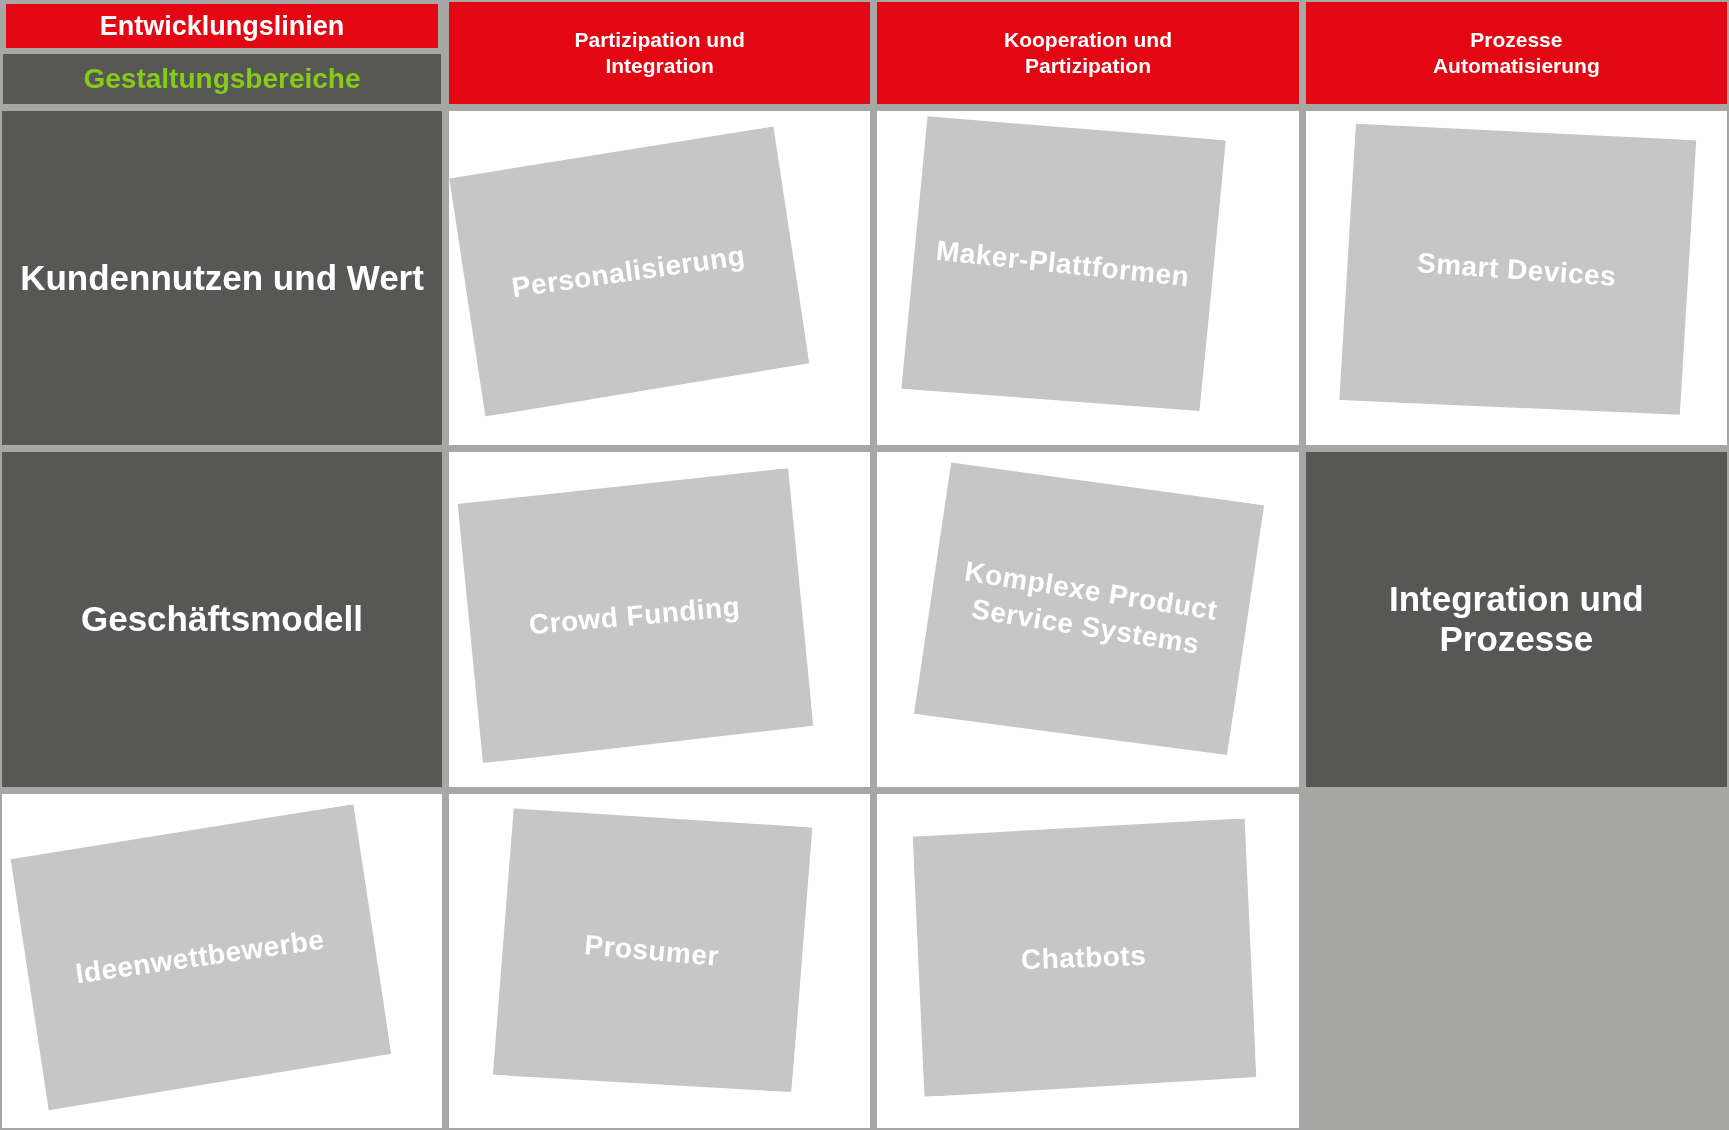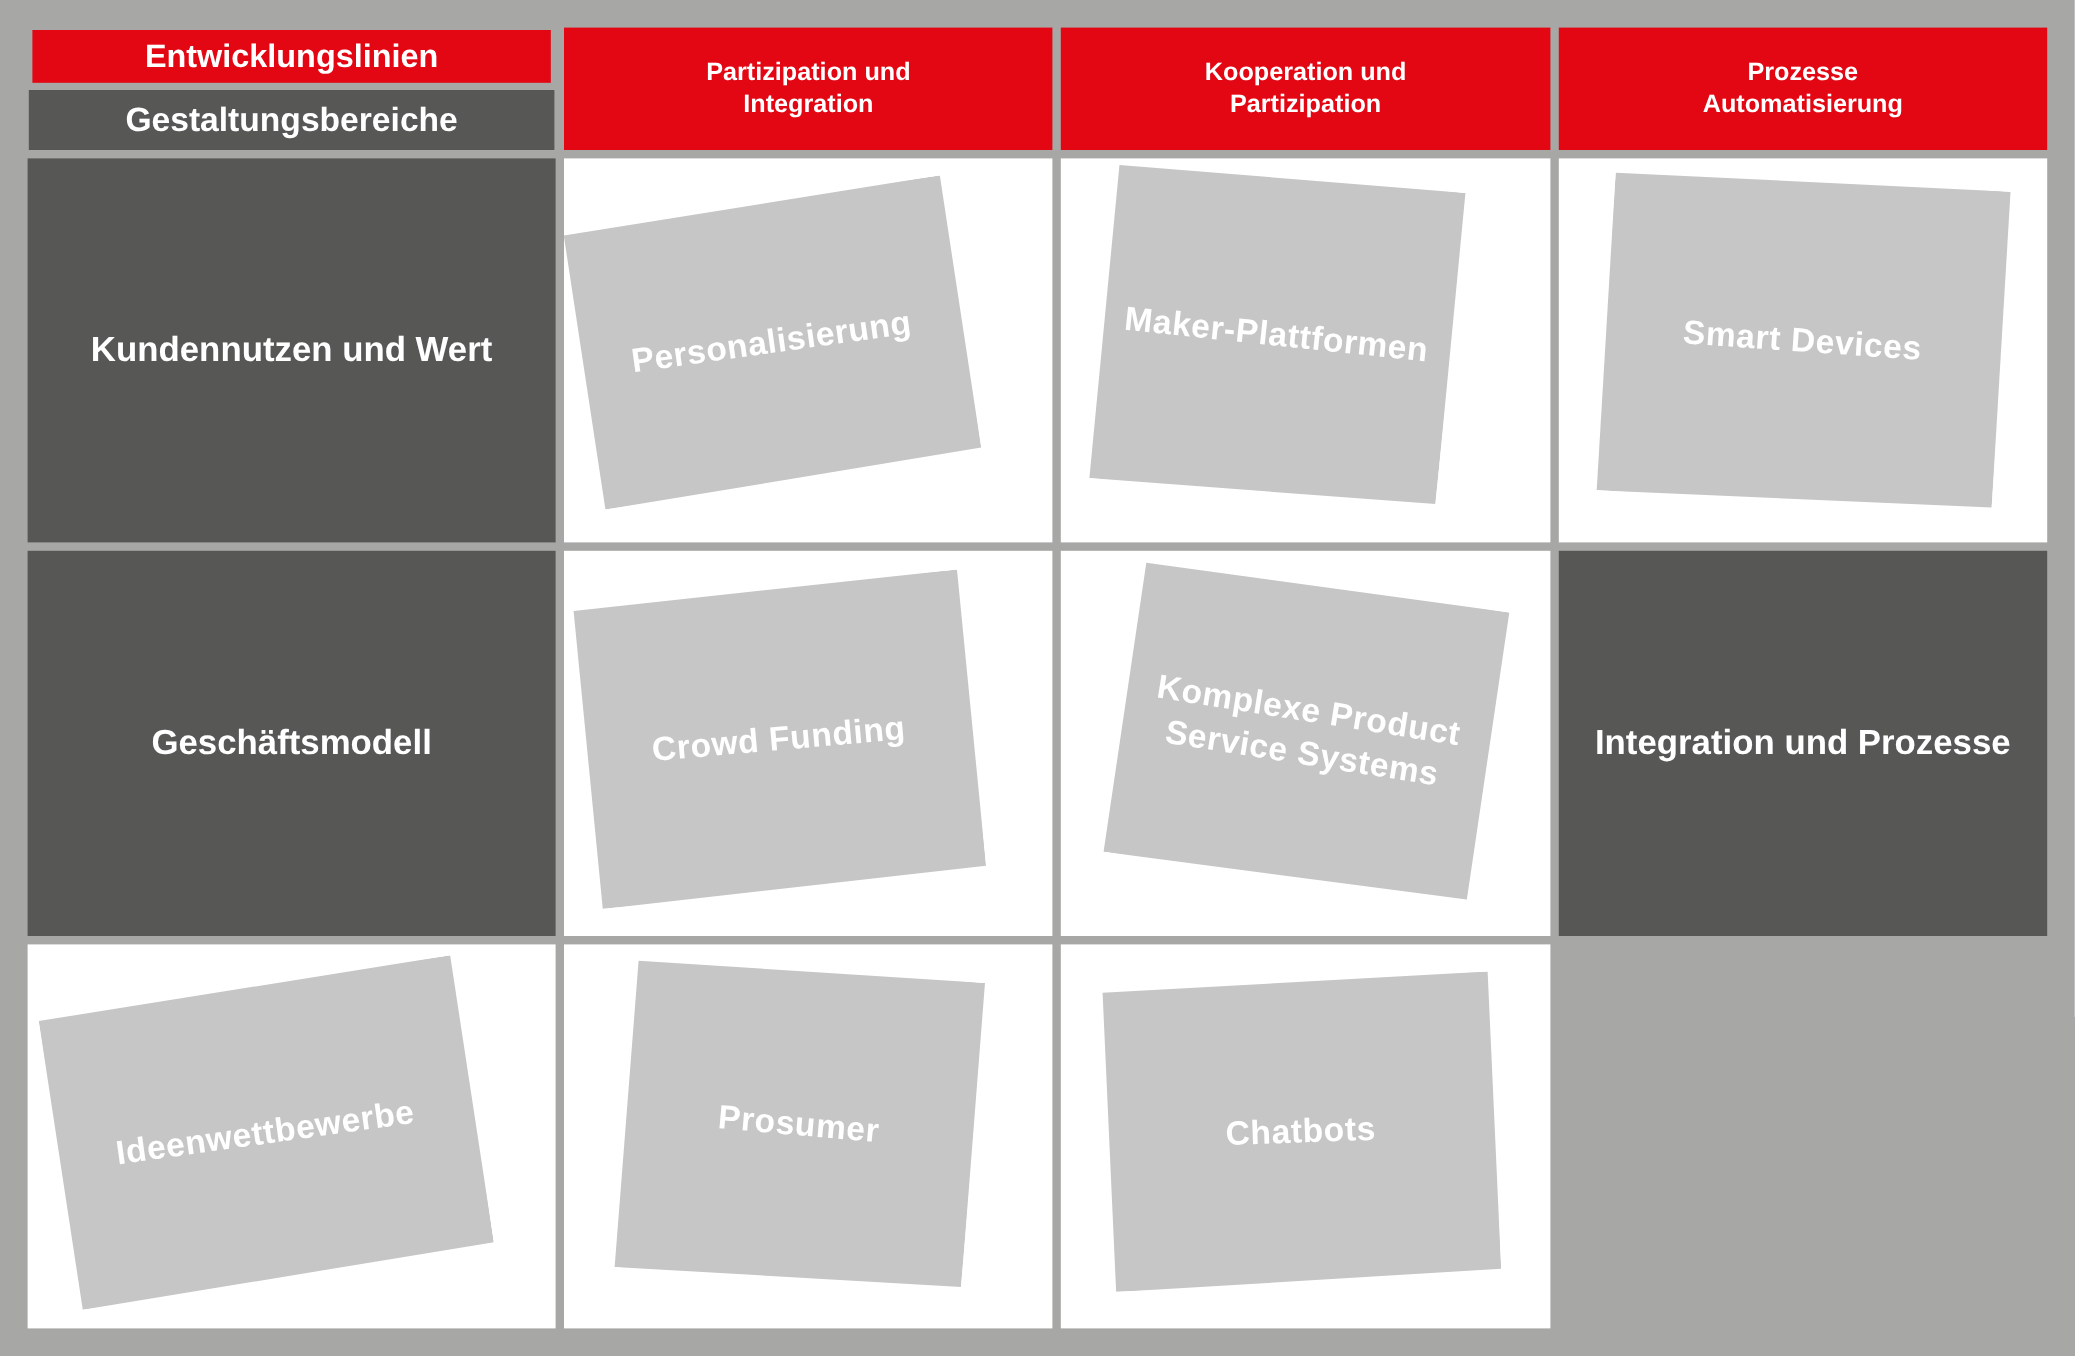--- a/index.html
+++ b/index.html
@@ -6,21 +6,21 @@
   * { box-sizing: border-box; }
 
   .board {
     width: 1729px;
     height: 1130px;
     background: #a7a7a6;            
     display: grid;
     grid-template-columns: 440px repeat(3, 1fr);
     grid-template-rows: 102px repeat(3, 1fr);
     gap: 7px;
-    padding: 23px;
+    padding: 2px;
     font-family: "Liberation Sans", sans-serif;
     font-weight: bold;
   }
 
   
   .corner {
     display: flex;
     flex-direction: column;
     gap: 6px;
   }
@@ -29,41 +29,41 @@
     margin: 2px 4px 0 4px;
     background: #e30613;
     color: #ffffff;
     font-size: 27px;
     display: flex; align-items: center; justify-content: center;
   }
   .corner-gray {
     flex: 1;
     margin: 0 1px;
     background: #575756;
-    color: #ffffff;
+    color: #84cc16;
     font-size: 28px;
     display: flex; align-items: center; justify-content: center;
   }
 
   
   .colhead {
     background: #e30613;
     color: #ffffff;
     font-size: 21px;
     line-height: 1.25;
     text-align: center;
     white-space: pre-line;
     display: flex; align-items: center; justify-content: center;
   }
 
   
   .rowhead {
     background: #575756;
     color: #ffffff;
-    font-size: 29px;
+    font-size: 35px;
     text-align: center;
     padding: 0 10px;
     display: flex; align-items: center; justify-content: center;
   }
 
   
   .cell {
     background: #ffffff;
     position: relative;
     overflow: hidden;

